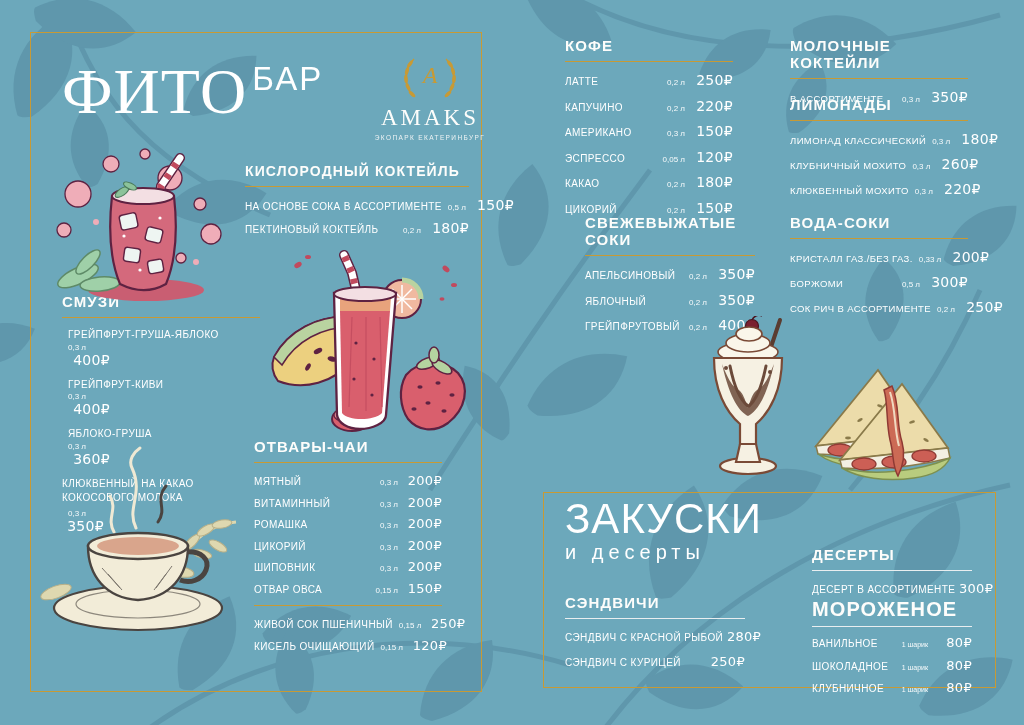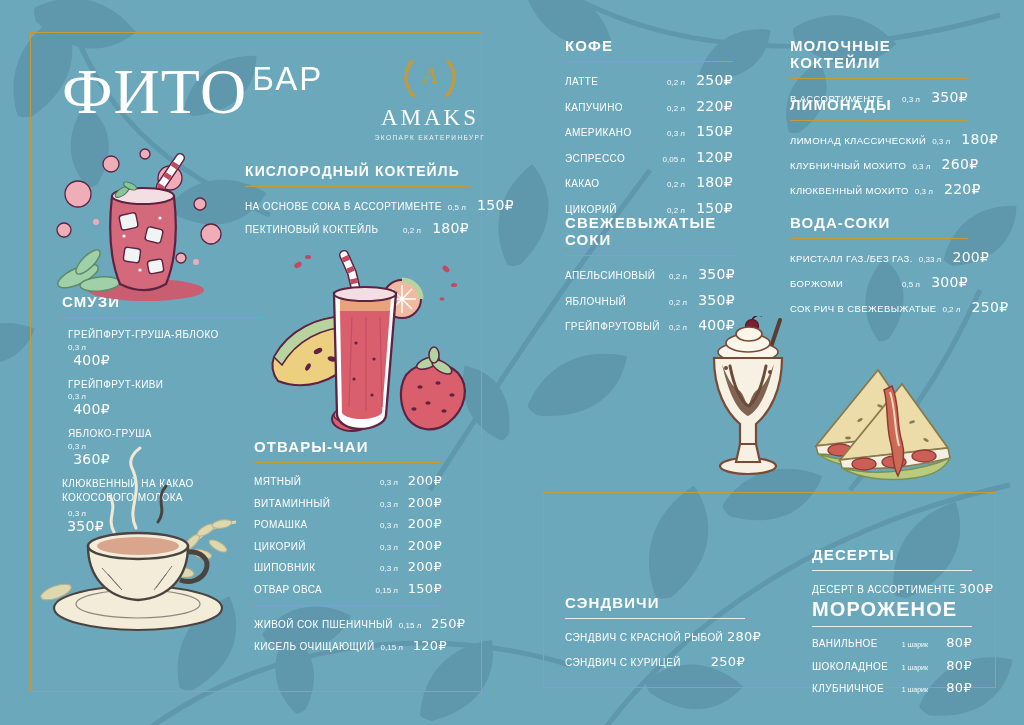--- a/index.html
+++ b/index.html
@@ -237,21 +237,21 @@
       <span class="vol">0,2 л</span>
       <span class="price">180₽</span>
     </div>
     <div class="row">
       <span class="iname">ЦИКОРИЙ</span>
       <span class="vol">0,2 л</span>
       <span class="price">150₽</span>
     </div>
   </div>
 
-  <div class="sec gap8" style="left:565px;top:214px;width:170px;">
+  <div class="sec gap8" style="left:585px;top:214px;width:170px;">
     <div class="sec-head">СВЕЖЕВЫЖАТЫЕ СОКИ</div>
     <div class="rule"></div>
     <div class="row">
       <span class="iname">АПЕЛЬСИНОВЫЙ</span>
       <span class="vol">0,2 л</span>
       <span class="price">350₽</span>
     </div>
     <div class="row">
       <span class="iname">ЯБЛОЧНЫЙ</span>
       <span class="vol">0,2 л</span>
@@ -301,27 +301,31 @@
       <span class="iname">КРИСТАЛЛ ГАЗ./БЕЗ ГАЗ.</span>
       <span class="vol">0,33 л</span>
       <span class="price">200₽</span>
     </div>
     <div class="row">
       <span class="iname">БОРЖОМИ</span>
       <span class="vol">0,5 л</span>
       <span class="price">300₽</span>
     </div>
     <div class="row">
-      <span class="iname">СОК РИЧ В СВЕЖЕВЫЖАТЫЕ</span>
+      <span class="iname">СОК РИЧ В АССОРТИМЕНТЕ</span>
       <span class="vol">0,2 л</span>
       <span class="price">250₽</span>
     </div>
   </div>
 
   <div id="snacks-panel" class="frame"></div>
+  <div id="snack-title">
+    <div class="pt-main">ЗАКУСКИ</div>
+    <div class="pt-sub">и десерты</div>
+  </div>
 
   <div class="sec gap8" style="left:565px;top:594px;width:180px;">
     <div class="sec-head">СЭНДВИЧИ</div>
     <div class="rule white"></div>
     <div class="row">
       <span class="iname">СЭНДВИЧ С КРАСНОЙ РЫБОЙ</span>
       <span class="price sm">280₽</span>
     </div>
     <div class="row">
       <span class="iname">СЭНДВИЧ С КУРИЦЕЙ</span>

